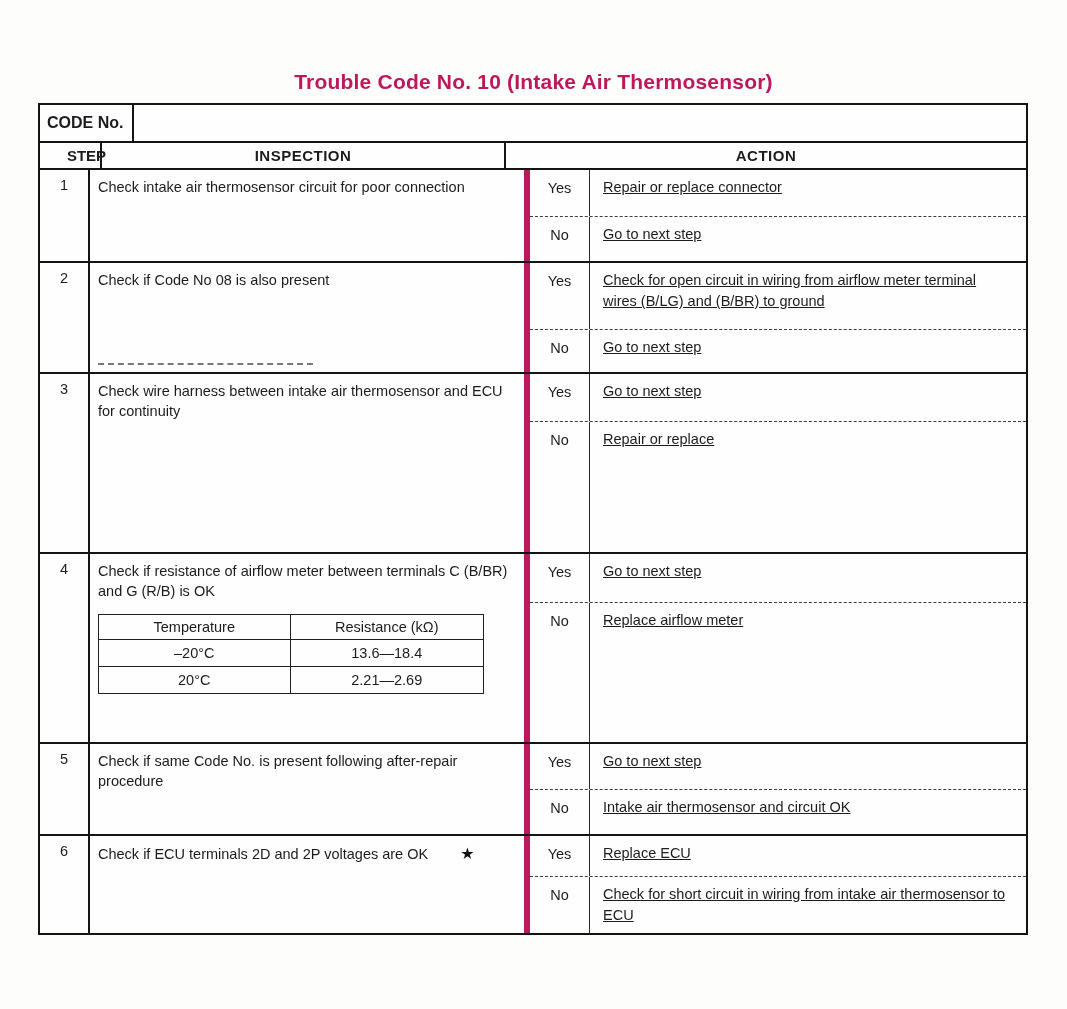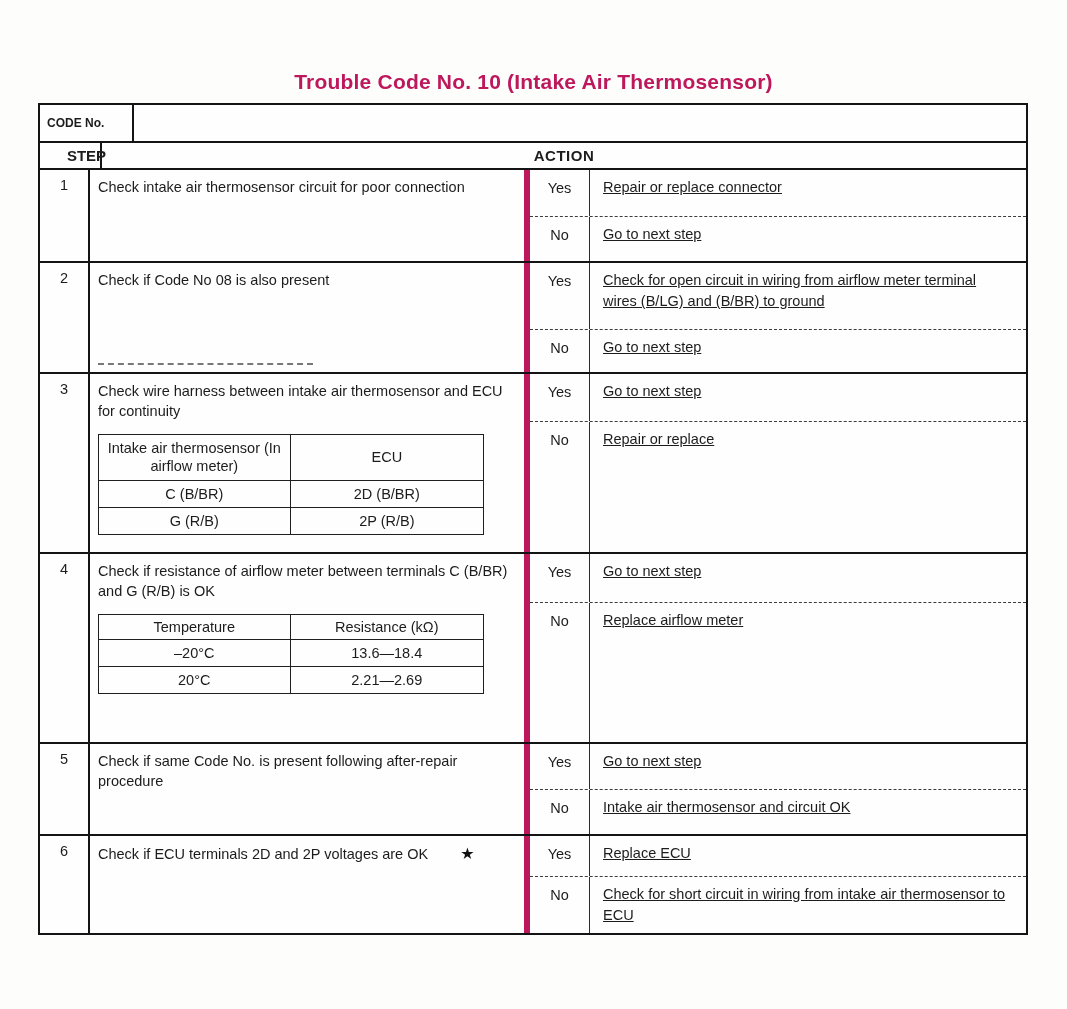--- a/index.html
+++ b/index.html
@@ -21,21 +21,21 @@
   .ttable {
     position: absolute; top: 103px; left: 38px; width: 990px;
     border: 2px solid #141414; background: #fefefe;
   }
 
   
   .code-row { display: flex; height: 38px; border-bottom: 2px solid #141414; }
   .code-cell {
     width: 94px; border-right: 2px solid #141414;
     display: flex; align-items: center; padding-left: 7px;
-    font-weight: 700; font-size: 12px;
+    font-weight: 700; font-size: 16px;
   }
   .code-rest { flex: 1; }
 
   
   .head-row { display: flex; height: 27px; border-bottom: 2px solid #141414; font-weight: 700; font-size: 15px; }
   .head-step { width: 62px; border-right: 2px solid #141414; display: flex; align-items: center; justify-content: center; padding-left: 33px; }
   .head-insp { width: 404px; border-right: 2px solid #141414; display: flex; align-items: center; justify-content: center; letter-spacing: 0.5px; }
   .head-action { flex: 1; display: flex; align-items: center; justify-content: center; letter-spacing: 0.5px; }
 
   
@@ -91,20 +91,21 @@
 
   <div class="ttable">
 
     <div class="code-row">
       <div class="code-cell">CODE No.</div>
       <div class="code-rest"></div>
     </div>
 
     <div class="head-row">
       <div class="head-step">STEP</div>
+      <div class="head-insp">INSPECTION</div>
       <div class="head-action">ACTION</div>
     </div>
 
     <div class="step-row" style="height:93px">
       <div class="cell-step">1</div>
       <div class="cell-insp">
         <span>Check intake air thermosensor circuit for poor connection</span>
       </div>
       <div class="cell-action">
         <div class="subrow yes" style="height:47px">
@@ -133,40 +134,20 @@
           <div class="yesno">No</div>
           <div class="act-text">Go to next step</div>
         </div>
       </div>
     </div>
 
     <div class="step-row" style="height:180px">
       <div class="cell-step">3</div>
       <div class="cell-insp">
         <span>Check wire harness between intake air thermosensor and ECU for continuity</span>
-        <table class="subtable t3">
-          <colgroup>
-              <col class="c1">
-              <col class="c2">
-            </colgroup>
-          <tbody>
-              <tr>
-            <th>Intake air thermosensor (In airflow meter)</th>
-            <th>ECU</th>
-          </tr>
-          <tr>
-            <td>C (B/BR)</td>
-            <td>2D (B/BR)</td>
-          </tr>
-          <tr>
-            <td>G (R/B)</td>
-            <td>2P (R/B)</td>
-          </tr>
-        </tbody>
-          </table>
       </div>
       <div class="cell-action">
         <div class="subrow yes" style="height:48px">
           <div class="yesno">Yes</div>
           <div class="act-text">Go to next step</div>
         </div>
         <div class="subrow no">
           <div class="yesno">No</div>
           <div class="act-text">Repair or replace</div>
         </div>

